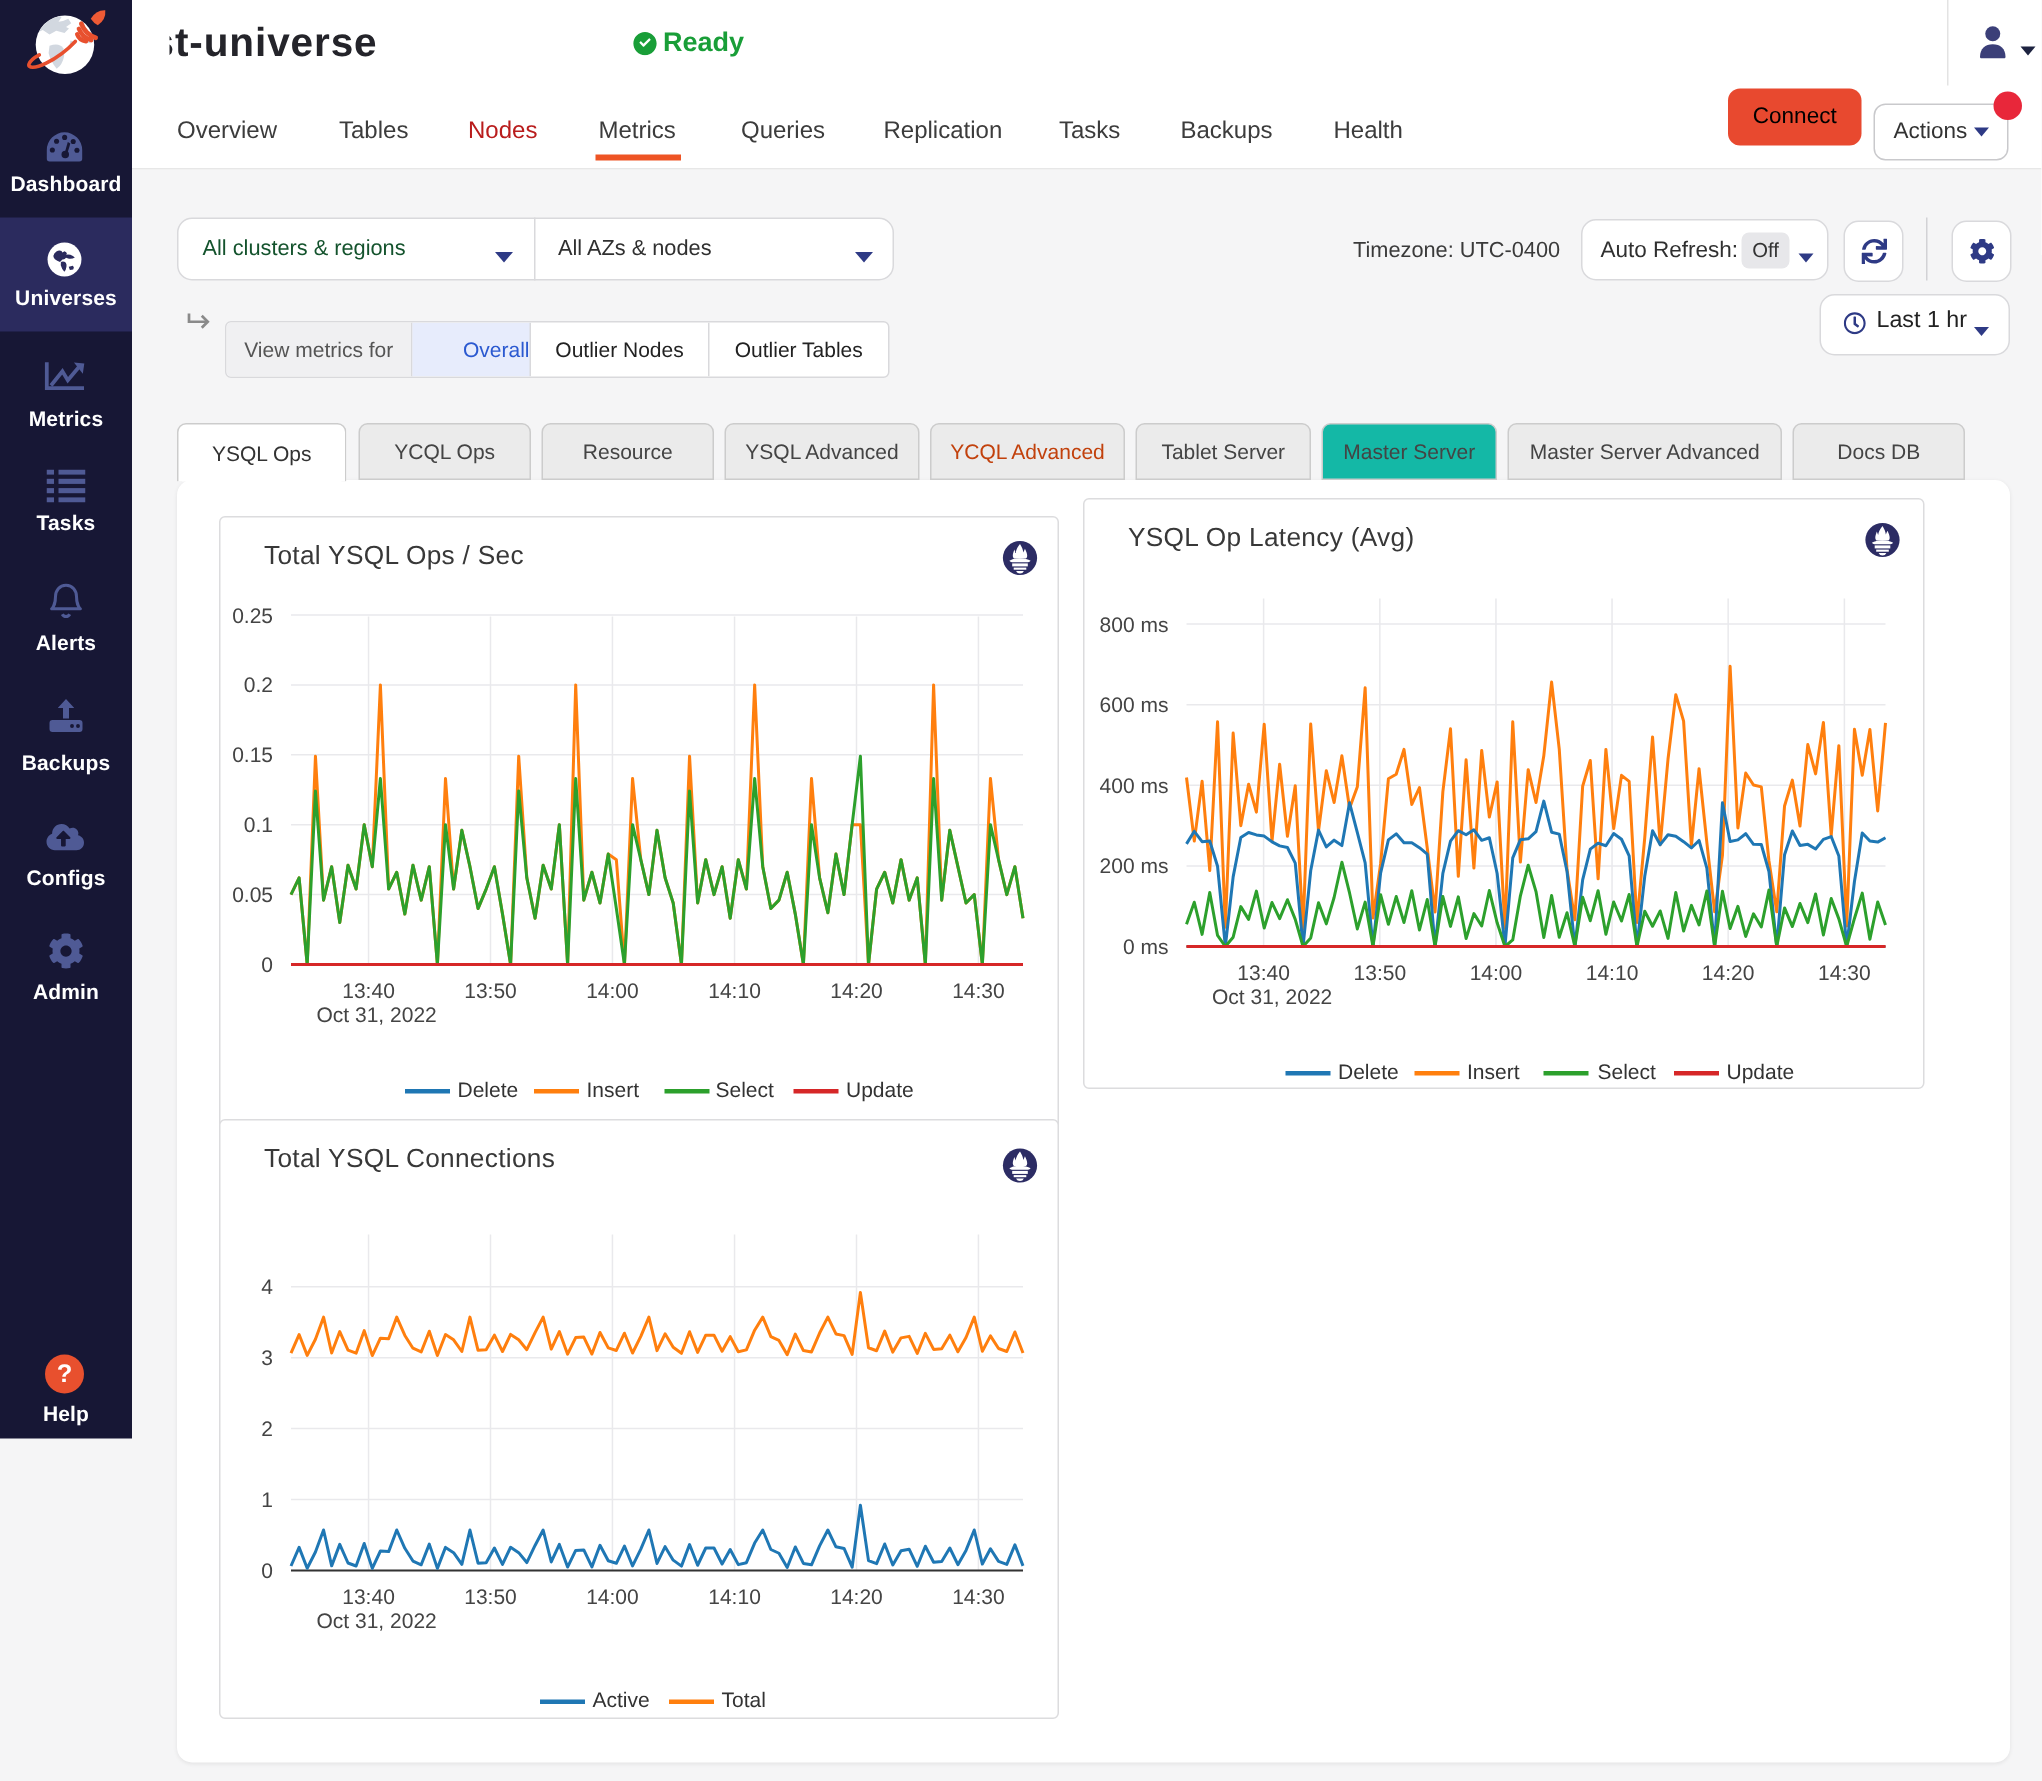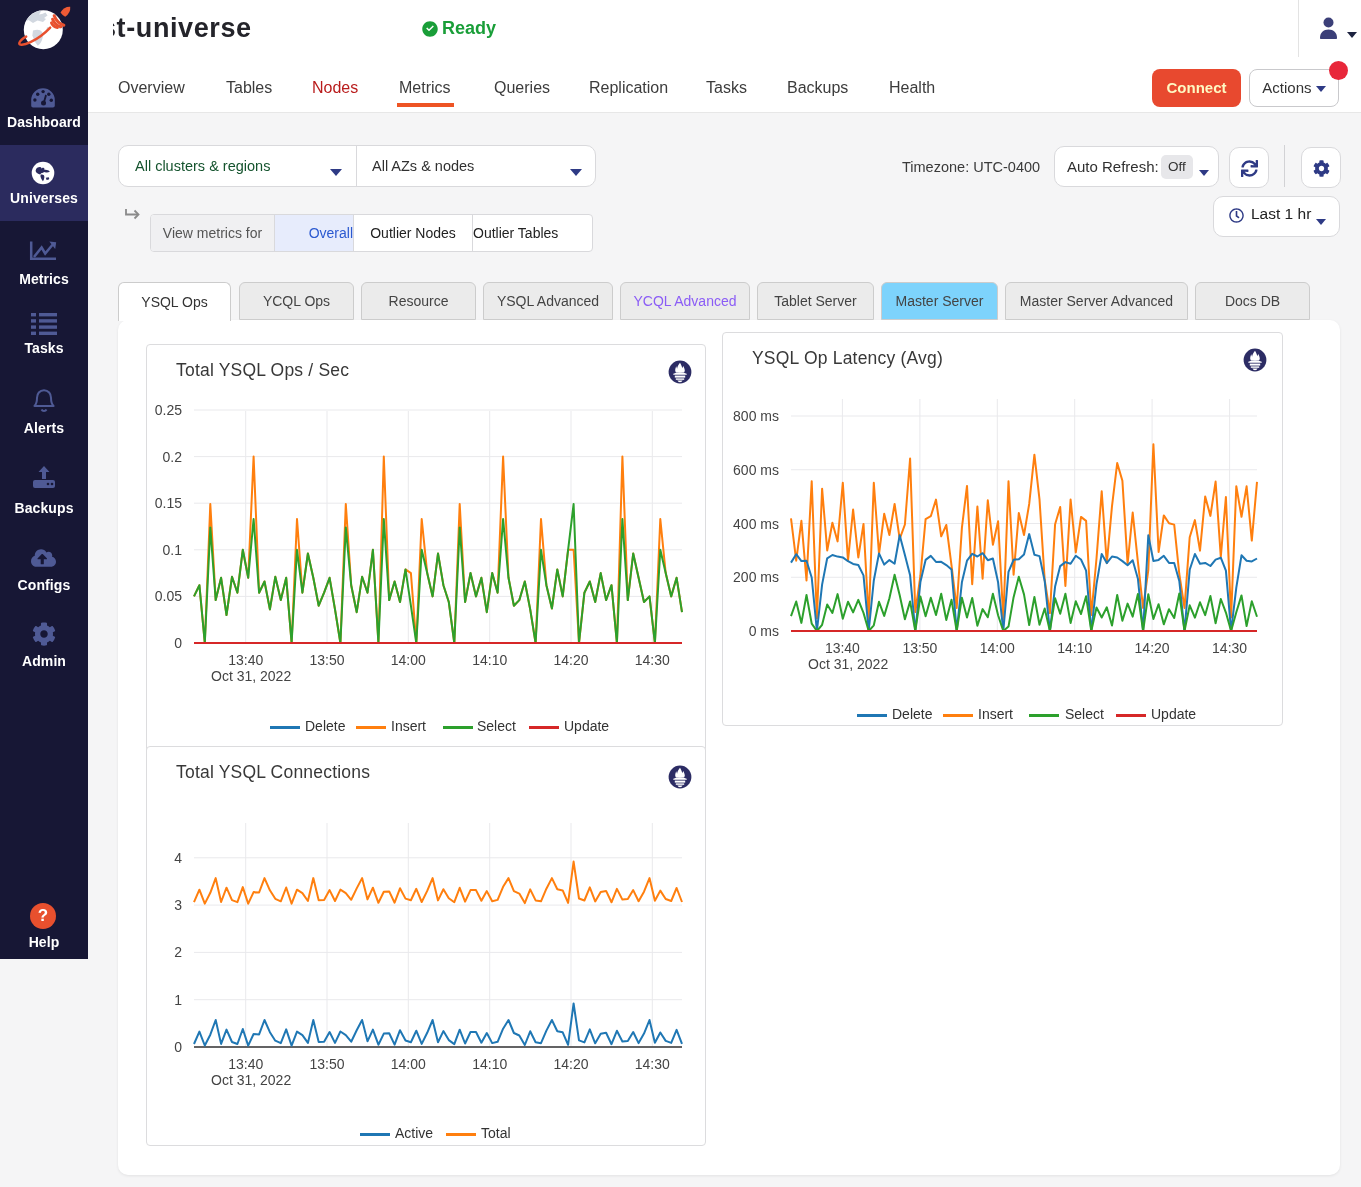--- a/index.html
+++ b/index.html
@@ -103,21 +103,21 @@
 <div class="abs" style="left:118px;top:79px;font-size:16px;color:#3c3c3c">Overview</div>
 <div class="abs" style="left:226px;top:79px;font-size:16px;color:#3c3c3c">Tables</div>
 <div class="abs" style="left:312px;top:79px;font-size:16px;color:#b91c1c">Nodes</div>
 <div class="abs" style="left:399px;top:79px;font-size:16px;color:#3c3c3c">Metrics</div>
 <div class="abs" style="left:494px;top:79px;font-size:16px;color:#3c3c3c">Queries</div>
 <div class="abs" style="left:589px;top:79px;font-size:16px;color:#3c3c3c">Replication</div>
 <div class="abs" style="left:706px;top:79px;font-size:16px;color:#3c3c3c">Tasks</div>
 <div class="abs" style="left:787px;top:79px;font-size:16px;color:#3c3c3c">Backups</div>
 <div class="abs" style="left:889px;top:79px;font-size:16px;color:#3c3c3c">Health</div>
 <div class="abs" style="left:397px;top:103px;width:57px;height:4px;background:#ee5424"></div>
-<div class="abs" style="left:1152px;top:69px;width:89px;height:38px;background:#e8492f;border-radius:8px;color:#fef9c3;font-size:15px;font-weight:700;text-align:center;line-height:38px">Connect</div>
+<div class="abs" style="left:1152px;top:59px;width:89px;height:38px;background:#e8492f;border-radius:8px;color:#000000;font-size:15px;font-weight:400;text-align:center;line-height:38px">Connect</div>
 <div class="abs" style="left:1249px;top:69px;width:90px;height:38px;background:#fff;border:1px solid #c9c9cc;border-radius:8px;font-size:15px;color:#333;text-align:center;line-height:36px">Actions <span style="display:inline-block;width:0;height:0;border-left:5px solid transparent;border-right:5px solid transparent;border-top:6px solid #2e3a85;vertical-align:middle"></span></div>
 <div class="abs" style="left:1329px;top:61px;width:19px;height:19px;border-radius:50%;background:#e8273a"></div>
 
 <div class="abs" style="left:118px;top:145px;width:478px;height:42px;background:#fff;border:1px solid #d9d9dc;border-radius:10px"></div>
 <div class="abs" style="left:356px;top:145px;width:1px;height:42px;background:#d9d9dc"></div>
 <div class="abs" style="left:135px;top:158px;font-size:14.5px;color:#14532d">All clusters &amp; regions</div>
 <div class="abs" style="left:330px;top:163px"><span style="display:inline-block;width:0;height:0;border-left:6px solid transparent;border-right:6px solid transparent;border-top:7px solid #2e3a85;vertical-align:middle"></span></div>
 <div class="abs" style="left:372px;top:158px;font-size:14.5px;color:#303030">All AZs &amp; nodes</div>
 <div class="abs" style="left:570px;top:163px"><span style="display:inline-block;width:0;height:0;border-left:6px solid transparent;border-right:6px solid transparent;border-top:7px solid #2e3a85;vertical-align:middle"></span></div>
 <div class="abs" style="left:902px;top:159px;font-size:14.5px;color:#3a3a3a">Timezone: UTC-0400</div>
@@ -134,36 +134,36 @@
     </svg></div>
 
 <div class="abs" style="left:124px;top:208px"><svg width="18" height="14" viewBox="0 0 18 14">
       <path d="M2 1v5.5h12" stroke="#8a8a8a" stroke-width="1.8" fill="none"></path>
       <path d="M10.5 2.5 14.5 6.5 10.5 10.5" stroke="#8a8a8a" stroke-width="1.8" fill="none"></path>
     </svg></div>
 <div class="abs" style="left:150px;top:214px;width:443px;height:38px;background:#fff;border:1px solid #d9d9dc;border-radius:4px;overflow:hidden;display:flex">
 <div style="width:124px;background:#f0f0f2;border-right:1px solid #d9d9dc;font-size:14px;color:#555;text-align:center;line-height:36px">View metrics for</div>
 <div style="width:79px;background:#e7ecfc;border-right:1px solid #d9d9dc;font-size:14px;color:#2b59d0;text-align:right;line-height:36px">Overall</div>
 <div style="width:119px;border-right:1px solid #d9d9dc;font-size:14px;color:#222;text-align:center;line-height:36px">Outlier Nodes</div>
-<div style="flex:1;font-size:14px;color:#222;text-align:left;line-height:36px">Outlier Tables</div>
+<div style="flex:1;font-size:14px;color:#222;text-align:center;line-height:36px">Outlier Tables</div>
 </div>
 <div class="btn" style="left:1213px;top:196px;width:127px;height:41px"></div>
 <div class="abs" style="left:1229px;top:208px"><svg width="15" height="15" viewBox="0 0 512 512">
       <path fill="#2e3a85" d="M256 8C119 8 8 119 8 256s111 248 248 248 248-111 248-248S393 8 256 8zm0 448c-110.5 0-200-89.5-200-200S145.5 56 256 56s200 89.5 200 200-89.5 200-200 200zm61.8-104.4l-84.9-61.7c-3.1-2.3-4.9-5.9-4.9-9.7V116c0-6.6 5.4-12 12-12h32c6.6 0 12 5.4 12 12v141.7l66.8 48.6c5.4 3.9 6.5 11.4 2.6 16.8L334.6 349c-3.9 5.3-11.4 6.5-16.8 2.6z"></path>
     </svg></div>
 <div class="abs" style="left:1251px;top:205px;font-size:15.5px;color:#222">Last 1 hr</div>
 <div class="abs" style="left:1316px;top:212px"><span style="display:inline-block;width:0;height:0;border-left:5px solid transparent;border-right:5px solid transparent;border-top:6px solid #2e3a85;vertical-align:middle"></span></div>
 <div class="abs" style="left:118px;top:320px;width:1222px;height:855px;background:#fff;border-radius:10px;box-shadow:0 1px 3px rgba(0,0,0,.08)"></div>
 <div class="abs" style="left:118px;top:282px;width:113px;height:39px;background:#fff;border:1px solid #ccc;border-bottom:none;border-radius:6px 6px 0 0;font-size:14px;color:#333;text-align:center;line-height:38px;z-index:3">YSQL Ops</div>
 <div class="abs" style="left:239px;top:282px;width:115px;height:38px;background:#ebebeb;border:1px solid #ccc;border-radius:6px 6px 0 0;font-size:14px;color:#444;text-align:center;line-height:37px">YCQL Ops</div>
 <div class="abs" style="left:361px;top:282px;width:115px;height:38px;background:#ebebeb;border:1px solid #ccc;border-radius:6px 6px 0 0;font-size:14px;color:#444;text-align:center;line-height:37px">Resource</div>
 <div class="abs" style="left:483px;top:282px;width:130px;height:38px;background:#ebebeb;border:1px solid #ccc;border-radius:6px 6px 0 0;font-size:14px;color:#444;text-align:center;line-height:37px">YSQL Advanced</div>
-<div class="abs" style="left:620px;top:282px;width:130px;height:38px;background:#ebebeb;border:1px solid #ccc;border-radius:6px 6px 0 0;font-size:14px;color:#8b5cf6;text-align:center;line-height:37px">YCQL Advanced</div>
+<div class="abs" style="left:620px;top:282px;width:130px;height:38px;background:#ebebeb;border:1px solid #ccc;border-radius:6px 6px 0 0;font-size:14px;color:#c2410c;text-align:center;line-height:37px">YCQL Advanced</div>
 <div class="abs" style="left:757px;top:282px;width:117px;height:38px;background:#ebebeb;border:1px solid #ccc;border-radius:6px 6px 0 0;font-size:14px;color:#444;text-align:center;line-height:37px">Tablet Server</div>
-<div class="abs" style="left:881px;top:282px;width:117px;height:38px;background:#7dd3fc;border:1px solid #ccc;border-radius:6px 6px 0 0;font-size:14px;color:#444;text-align:center;line-height:37px">Master Server</div>
+<div class="abs" style="left:881px;top:282px;width:117px;height:38px;background:#14b8a6;border:1px solid #ccc;border-radius:6px 6px 0 0;font-size:14px;color:#444;text-align:center;line-height:37px">Master Server</div>
 <div class="abs" style="left:1005px;top:282px;width:183px;height:38px;background:#ebebeb;border:1px solid #ccc;border-radius:6px 6px 0 0;font-size:14px;color:#444;text-align:center;line-height:37px">Master Server Advanced</div>
 <div class="abs" style="left:1195px;top:282px;width:115px;height:38px;background:#ebebeb;border:1px solid #ccc;border-radius:6px 6px 0 0;font-size:14px;color:#444;text-align:center;line-height:37px">Docs DB</div>
 <div class="card" style="left:146px;top:344px;width:560px;height:498px">
     <div class="ctitle" style="left:29px;top:15px">Total YSQL Ops / Sec</div>
     <svg width="24" height="24" viewBox="0 0 24 24" style="position:absolute;left:521px;top:15px">
 <circle cx="12" cy="12" r="11.4" fill="#2c2c64"></circle>
 <path fill="#fff" d="M12,2.7 C13.2,4.8 14.1,6.5 14.2,8.3 L15.3,5.9 C16.2,7.7 16.8,9.3 16.8,10.6 C16.8,11.3 16.5,11.9 16,12.4 L8,12.4 C7.5,11.9 7.2,11.3 7.2,10.5 C7.2,9.4 7.6,8.1 8.2,6.3 L9.1,8.7 C9.3,6.7 10.4,4.6 12,2.7 Z"></path>
 <path fill="#fff" d="M4.9,13.9 Q7.5,12.2 12,12.2 Q16.5,12.2 19.1,13.9 Q18.4,15 16.9,14.8 L7.1,14.8 Q5.6,15 4.9,13.9 Z"></path>
 <rect x="6.8" y="15.6" width="10.4" height="2" fill="#fff"></rect>
 <rect x="7.8" y="18.4" width="8.4" height="1.4" fill="#fff"></rect>

